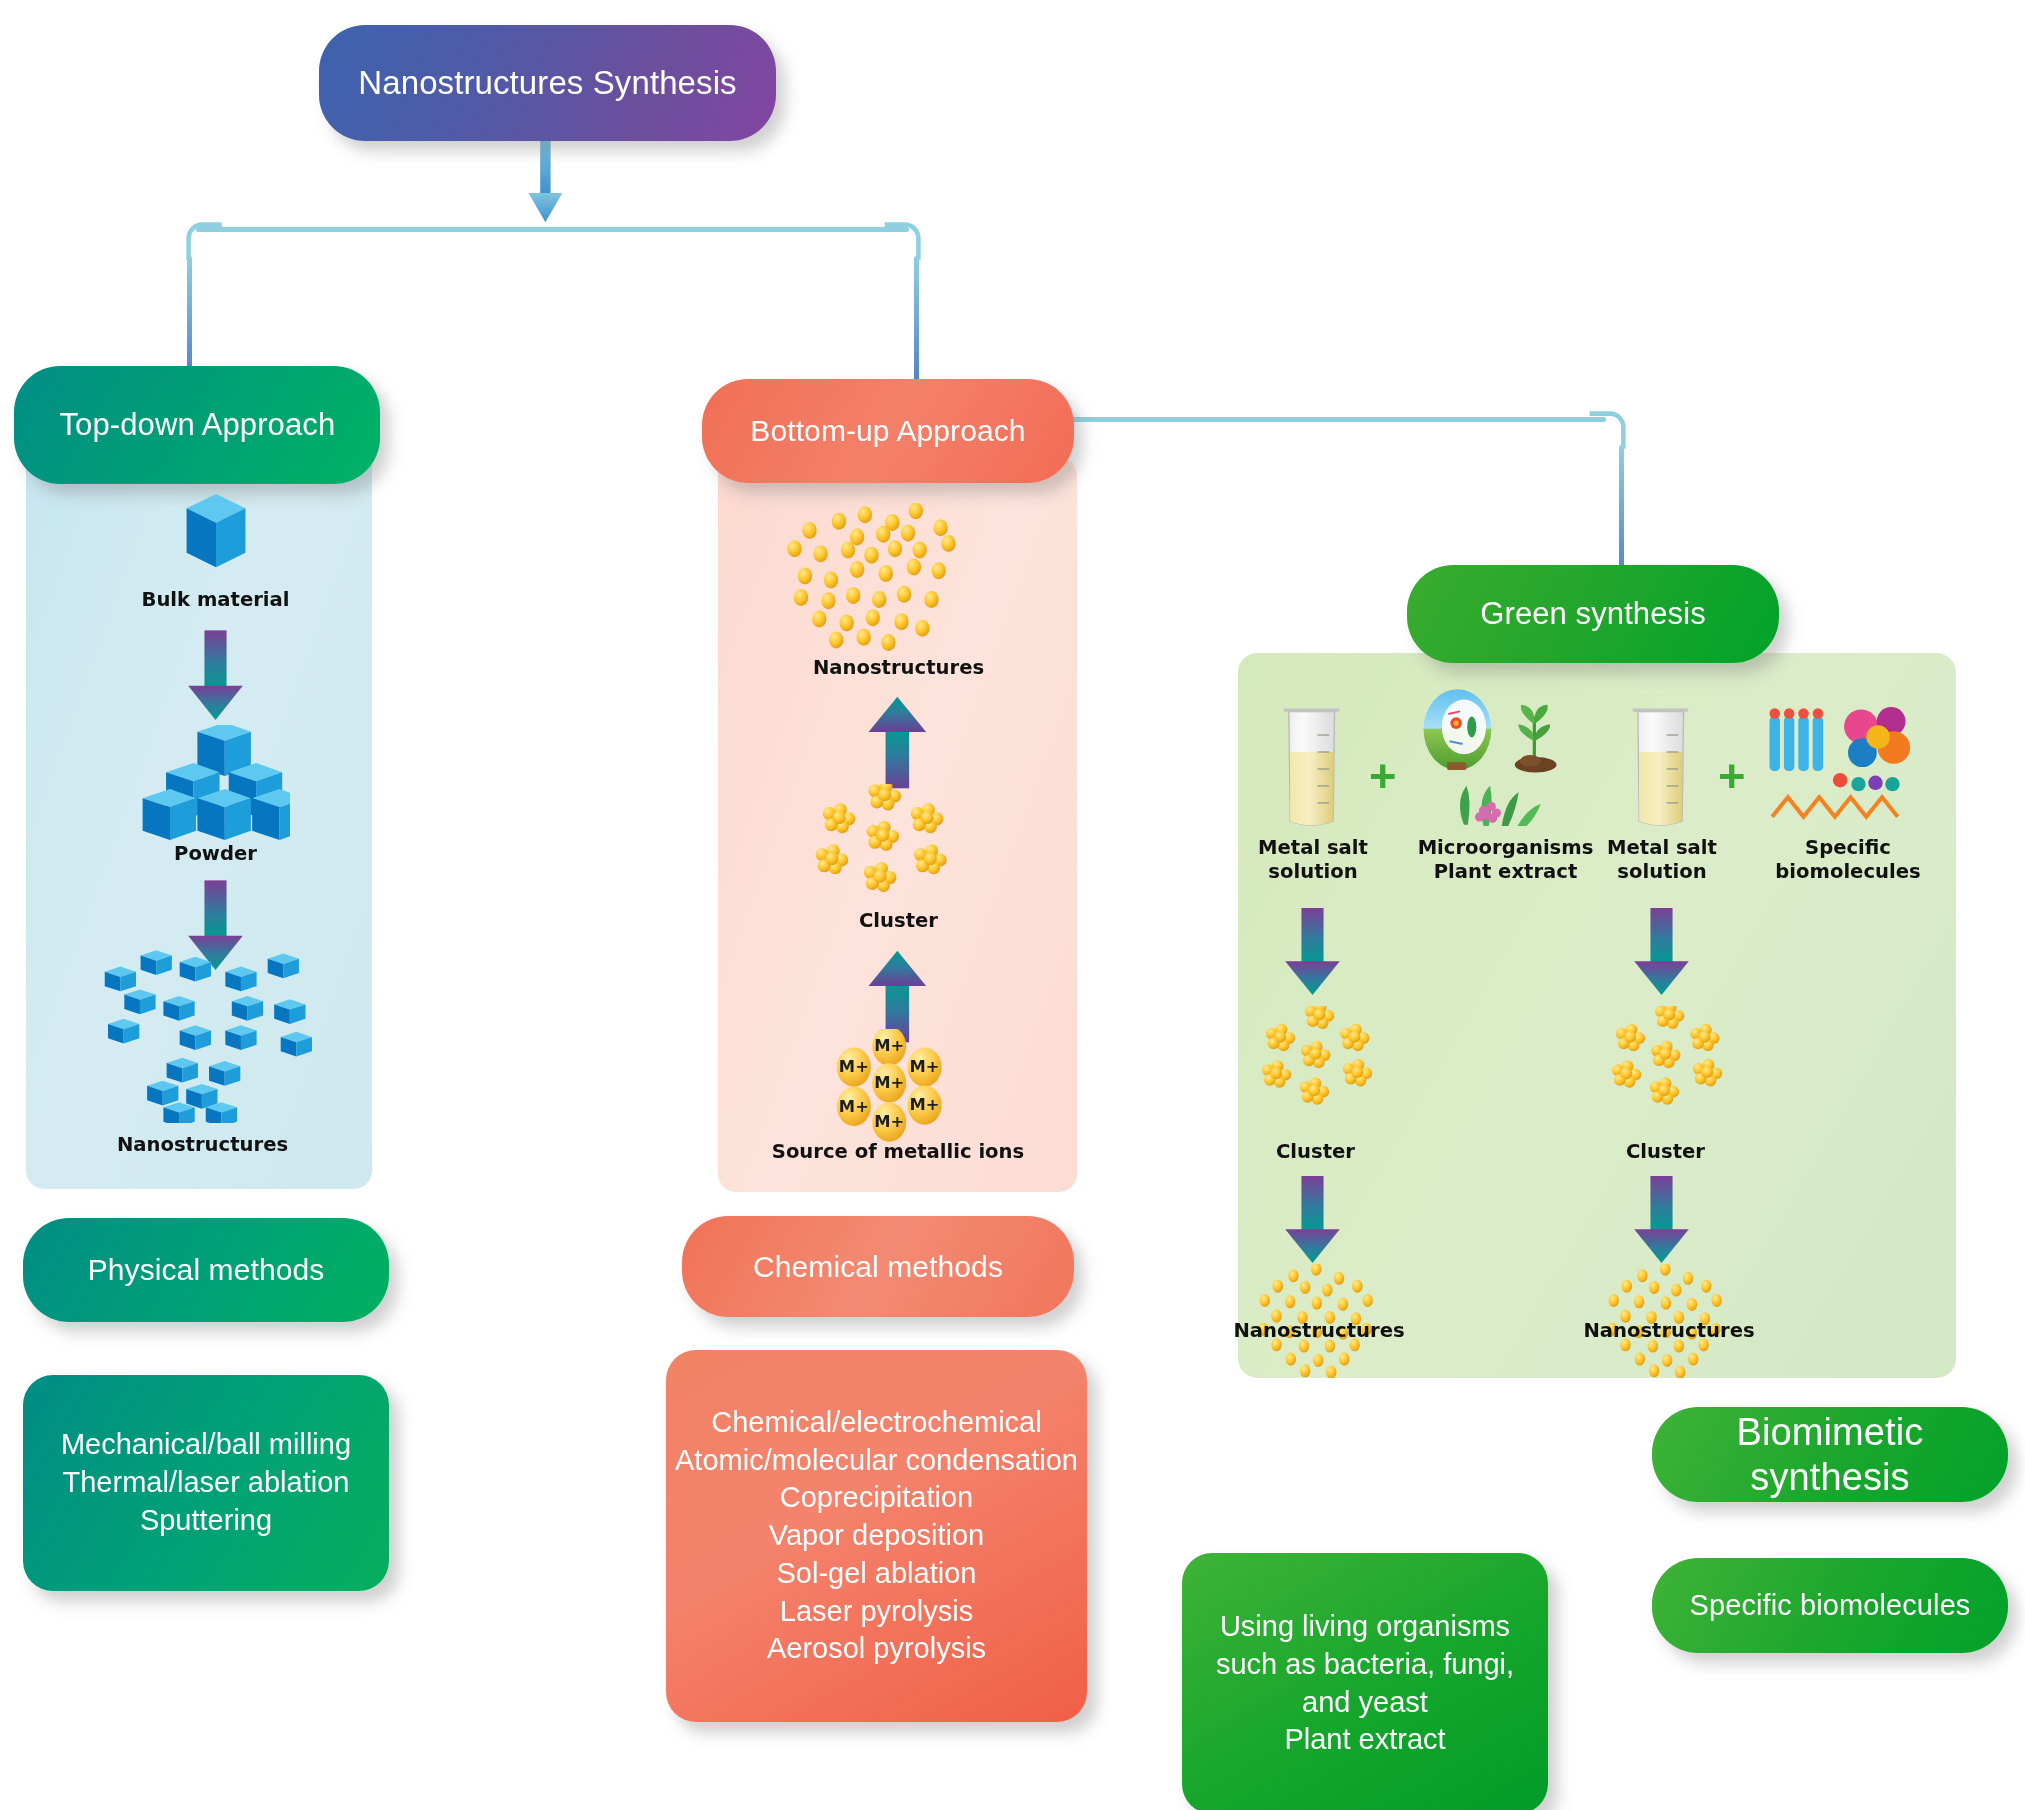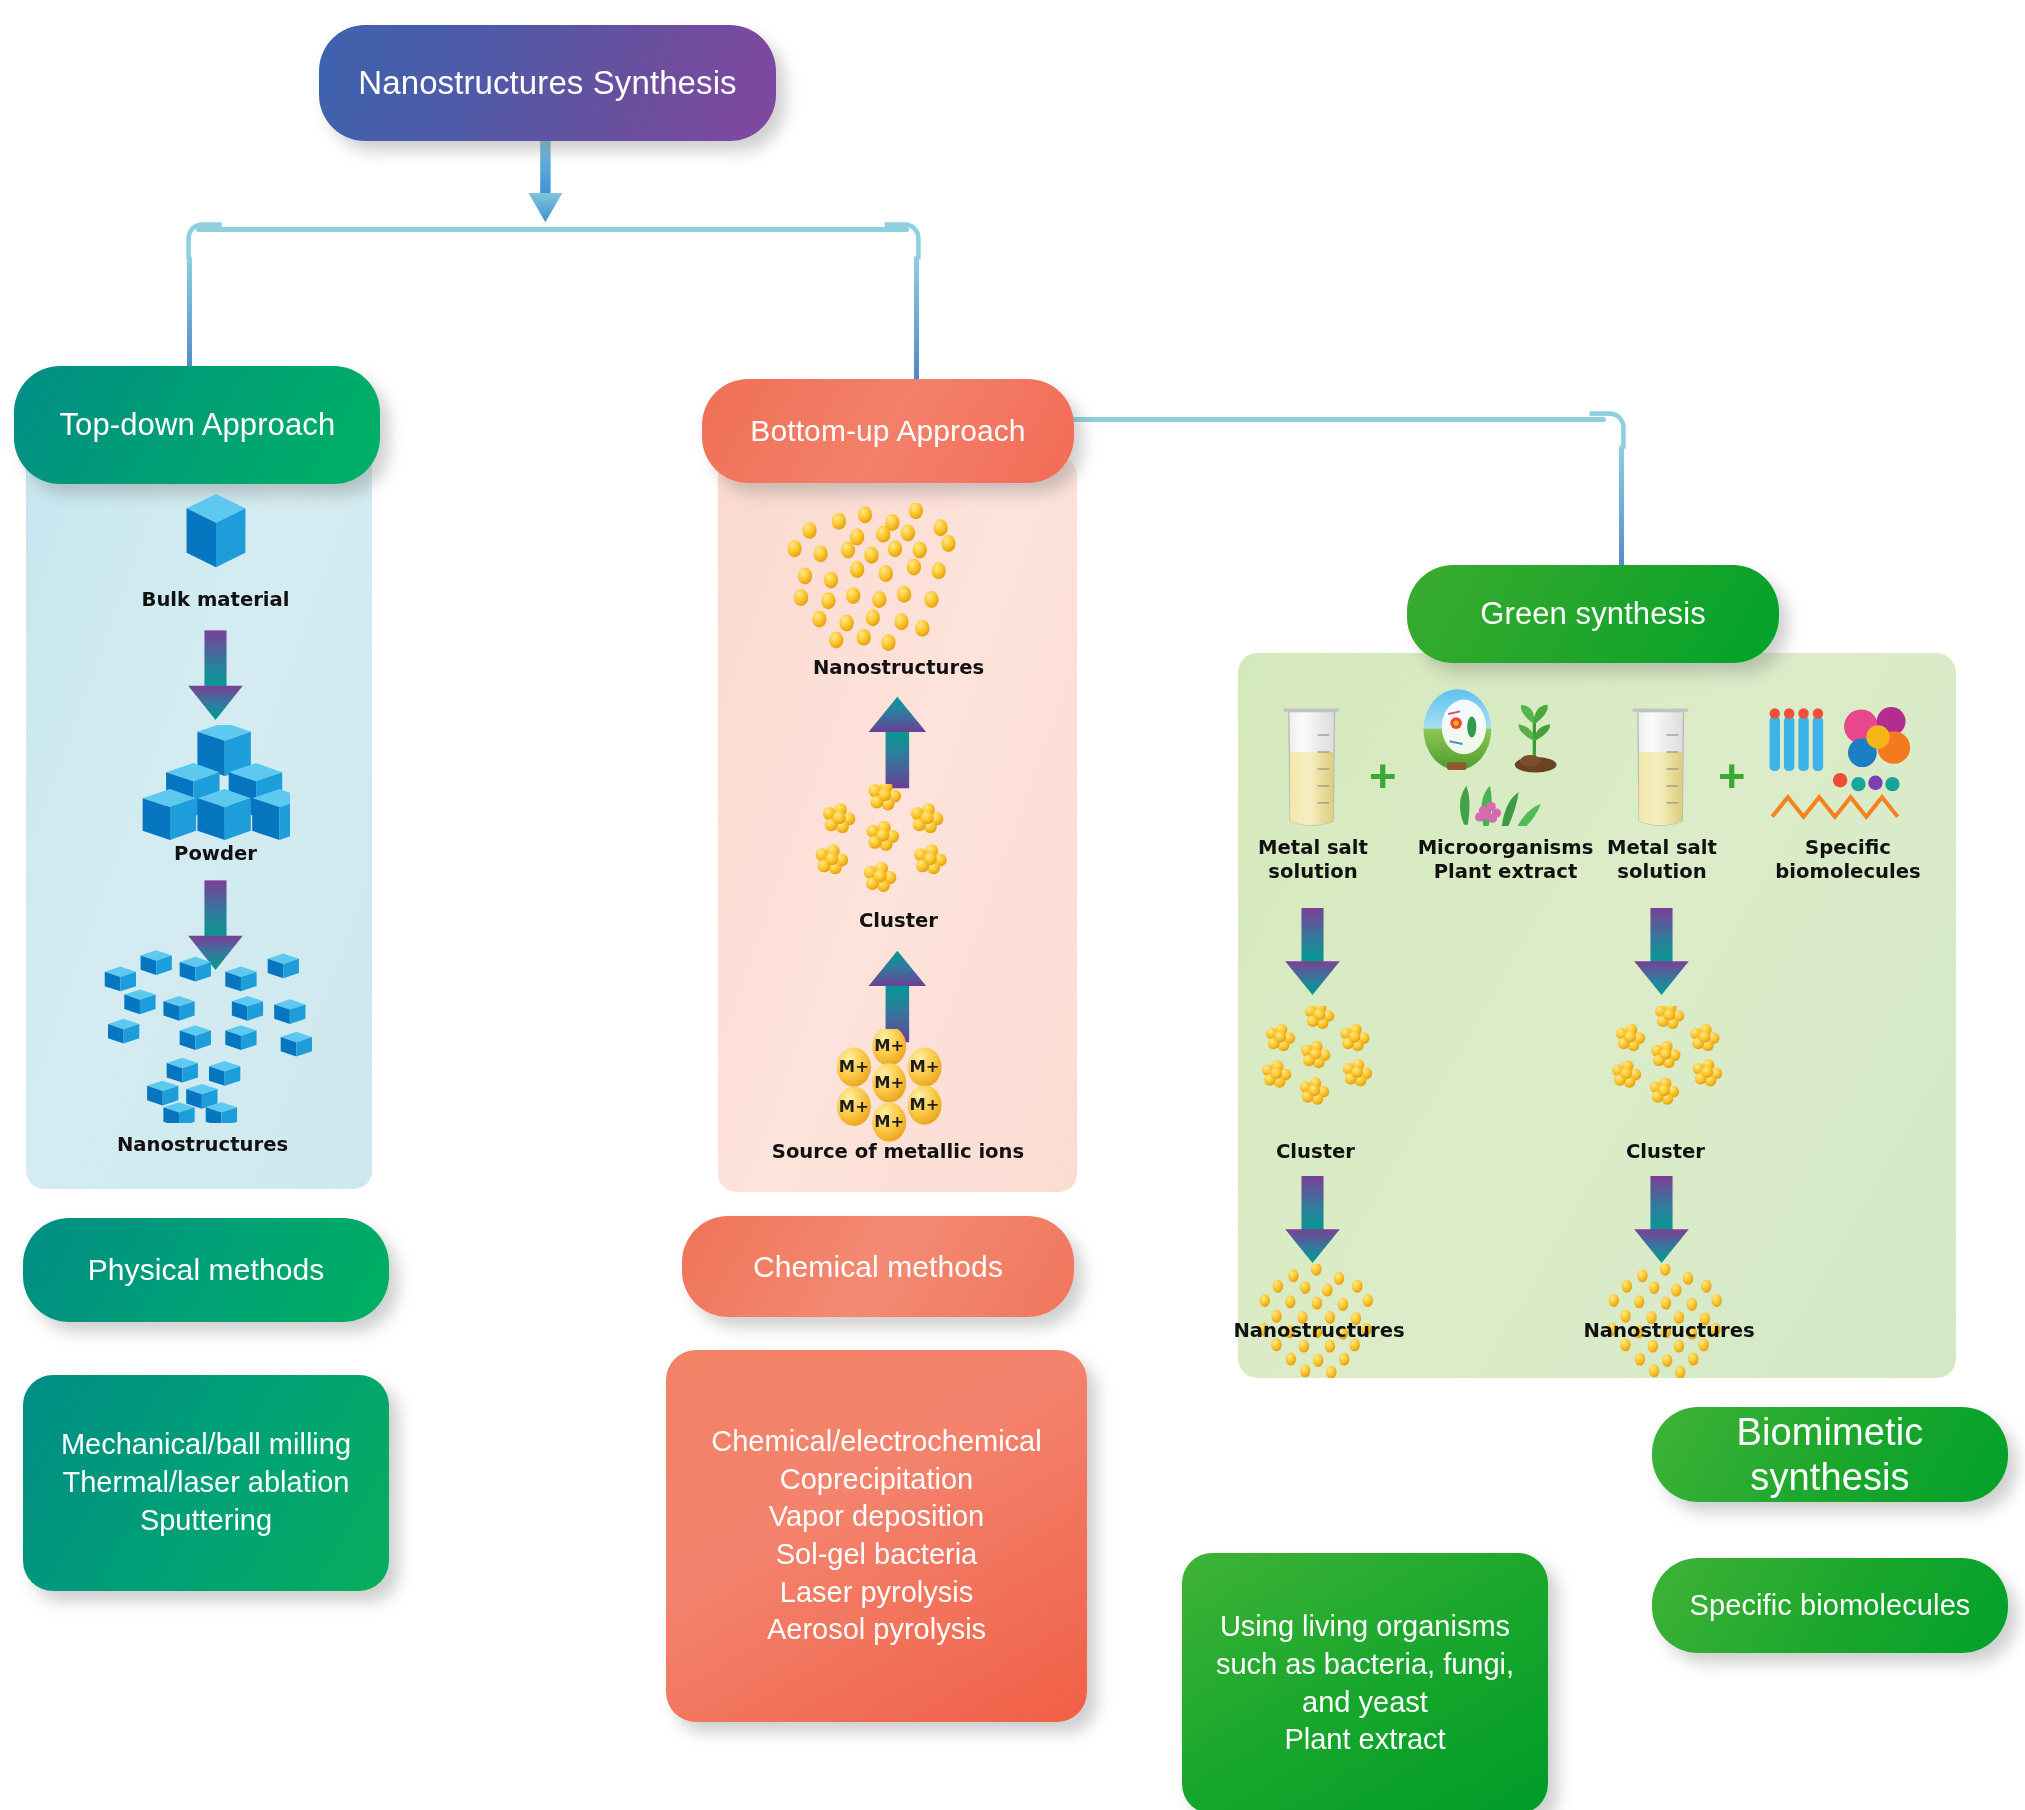--- a/index.html
+++ b/index.html
@@ -411,23 +411,24 @@
   <div class="cap" style="left:738px;top:1140px;width:320px;">Source of metallic ions</div>
 
   <div class="pill" style="left:682px;top:1216px;width:392px;height:101px;font-size:30px;
               background:linear-gradient(120deg,#ef7357 0%,#f48a73 50%,#f0765c 100%);">
     <span>Chemical methods</span>
   </div>
 
   <div class="rbox" style="left:666px;top:1350px;width:421px;height:372px;font-size:29px;
               background:linear-gradient(150deg,#f08265 0%,#f4836d 40%,#f05f46 100%);">
     <span>Chemical/electrochemical</span>
+    <span>Atomic/molecular condensation</span>
     <span>Coprecipitation</span>
     <span>Vapor deposition</span>
-    <span>Sol-gel bacteria</span>
+    <span>Sol-gel ablation</span>
     <span>Laser pyrolysis</span>
     <span>Aerosol pyrolysis</span>
   </div>
 
   <div class="panel" style="left:1238px;top:653px;width:718px;height:725px;border-radius:19.6px;
               background:linear-gradient(120deg,#d4e9bb 0%,#dcecc9 50%,#d3e8c5 100%);"></div>
 
   <div class="pill" style="left:1407px;top:565px;width:372px;height:98px;font-size:31px;
               background:linear-gradient(120deg,#3aac2e 0%,#1da52b 55%,#00a22b 100%);">
     <span>Green synthesis</span>

